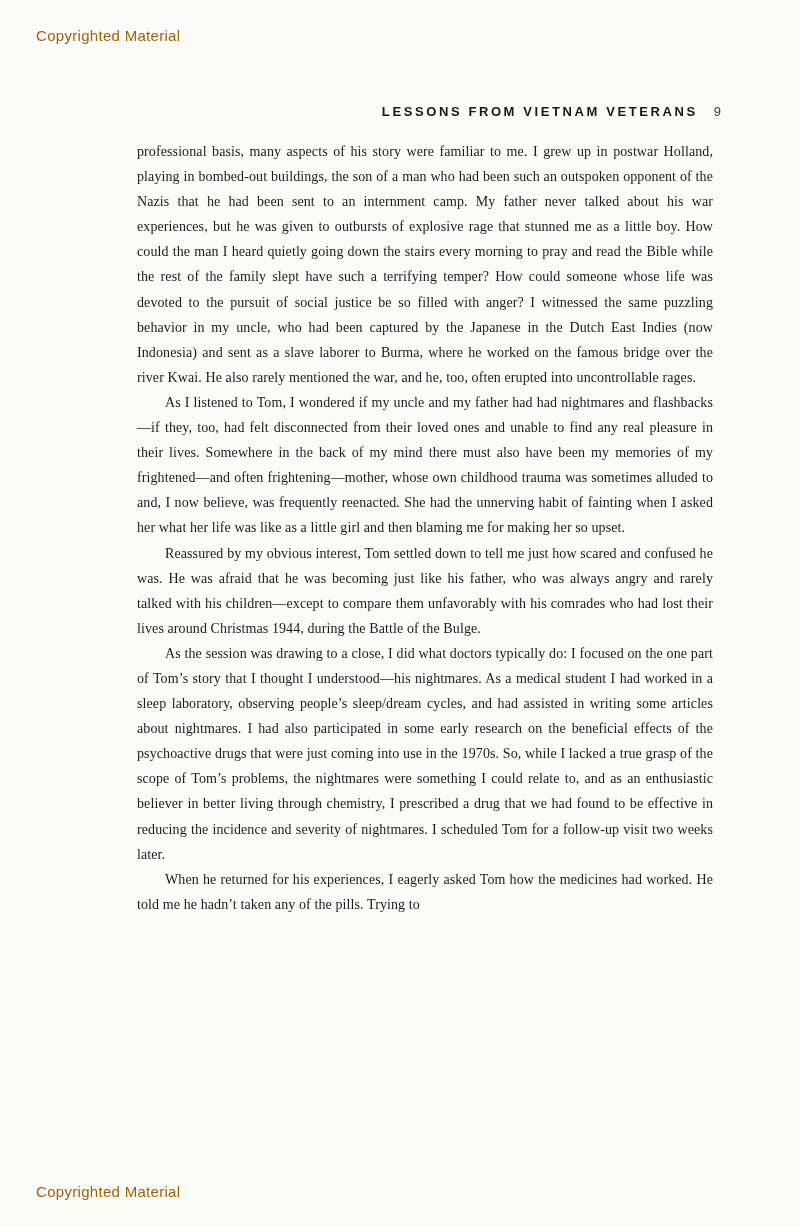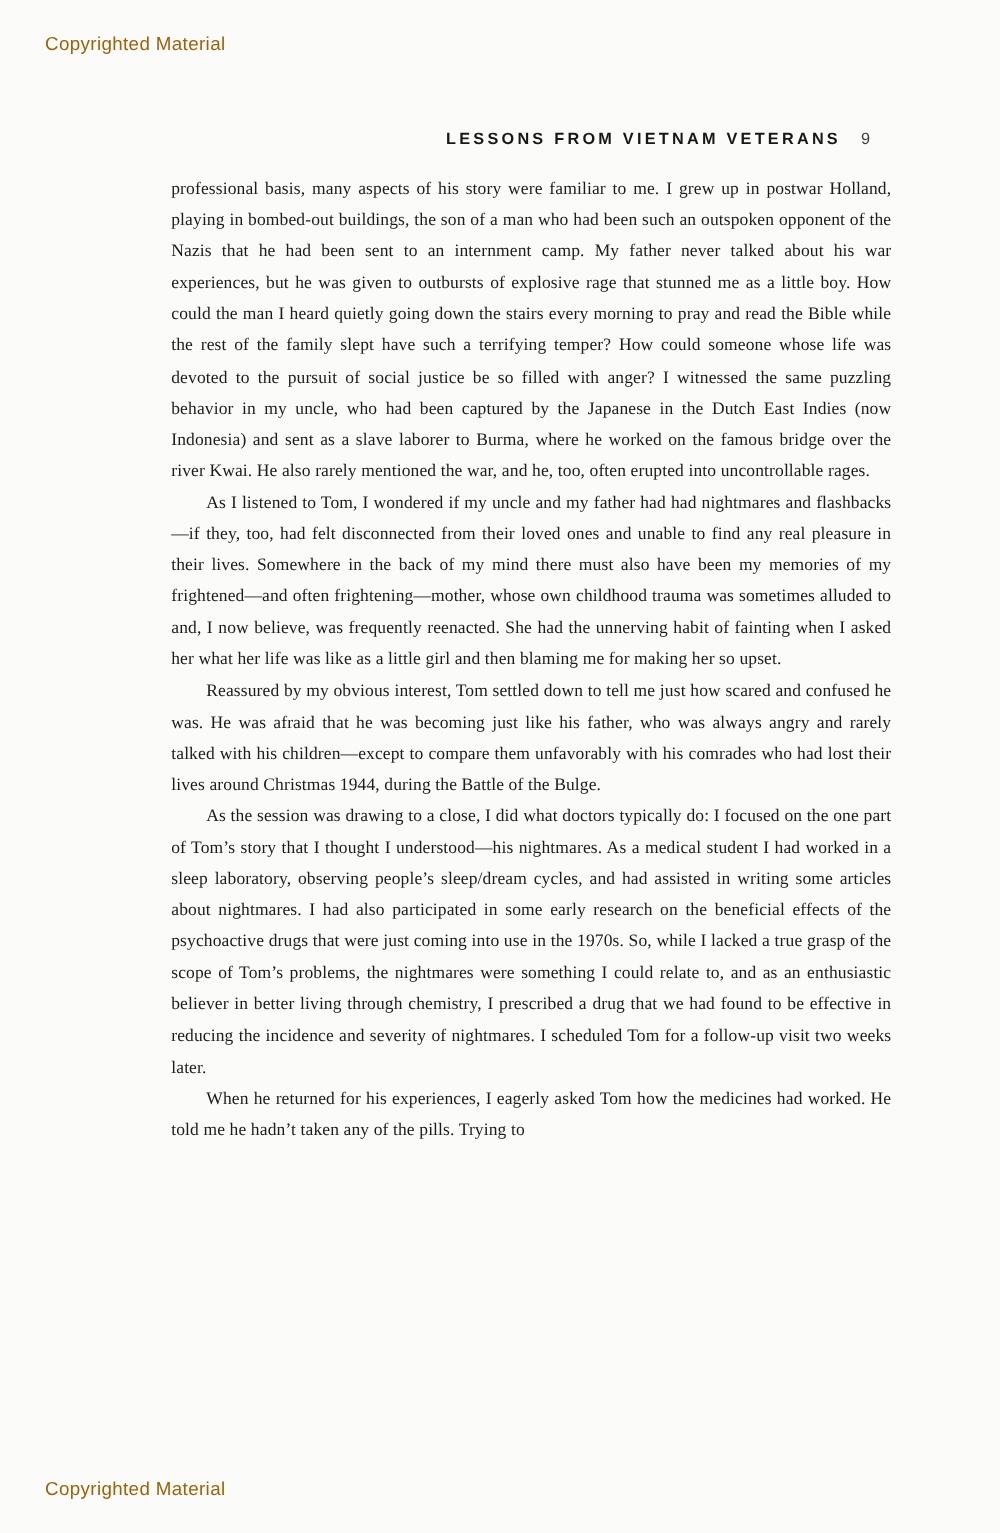--- a/index.html
+++ b/index.html
@@ -25,21 +25,21 @@
     letter-spacing: 0.3px;
     color: #a16207;
     margin-left: 36px;
   }
   .copyright.top { top: 27px; }
   .copyright.bottom { top: 1183px; }
 
   .running-header {
     position: absolute;
     top: 102px;
-    left: 120px;
+    left: 145px;
     width: 576px;
     text-align: right;
     font-family: "Liberation Sans", sans-serif;
     white-space: nowrap;
   }
   .running-header .chapter-title {
     font-size: 13px;
     font-weight: 700;
     letter-spacing: 2.6px;
     color: #171717;

